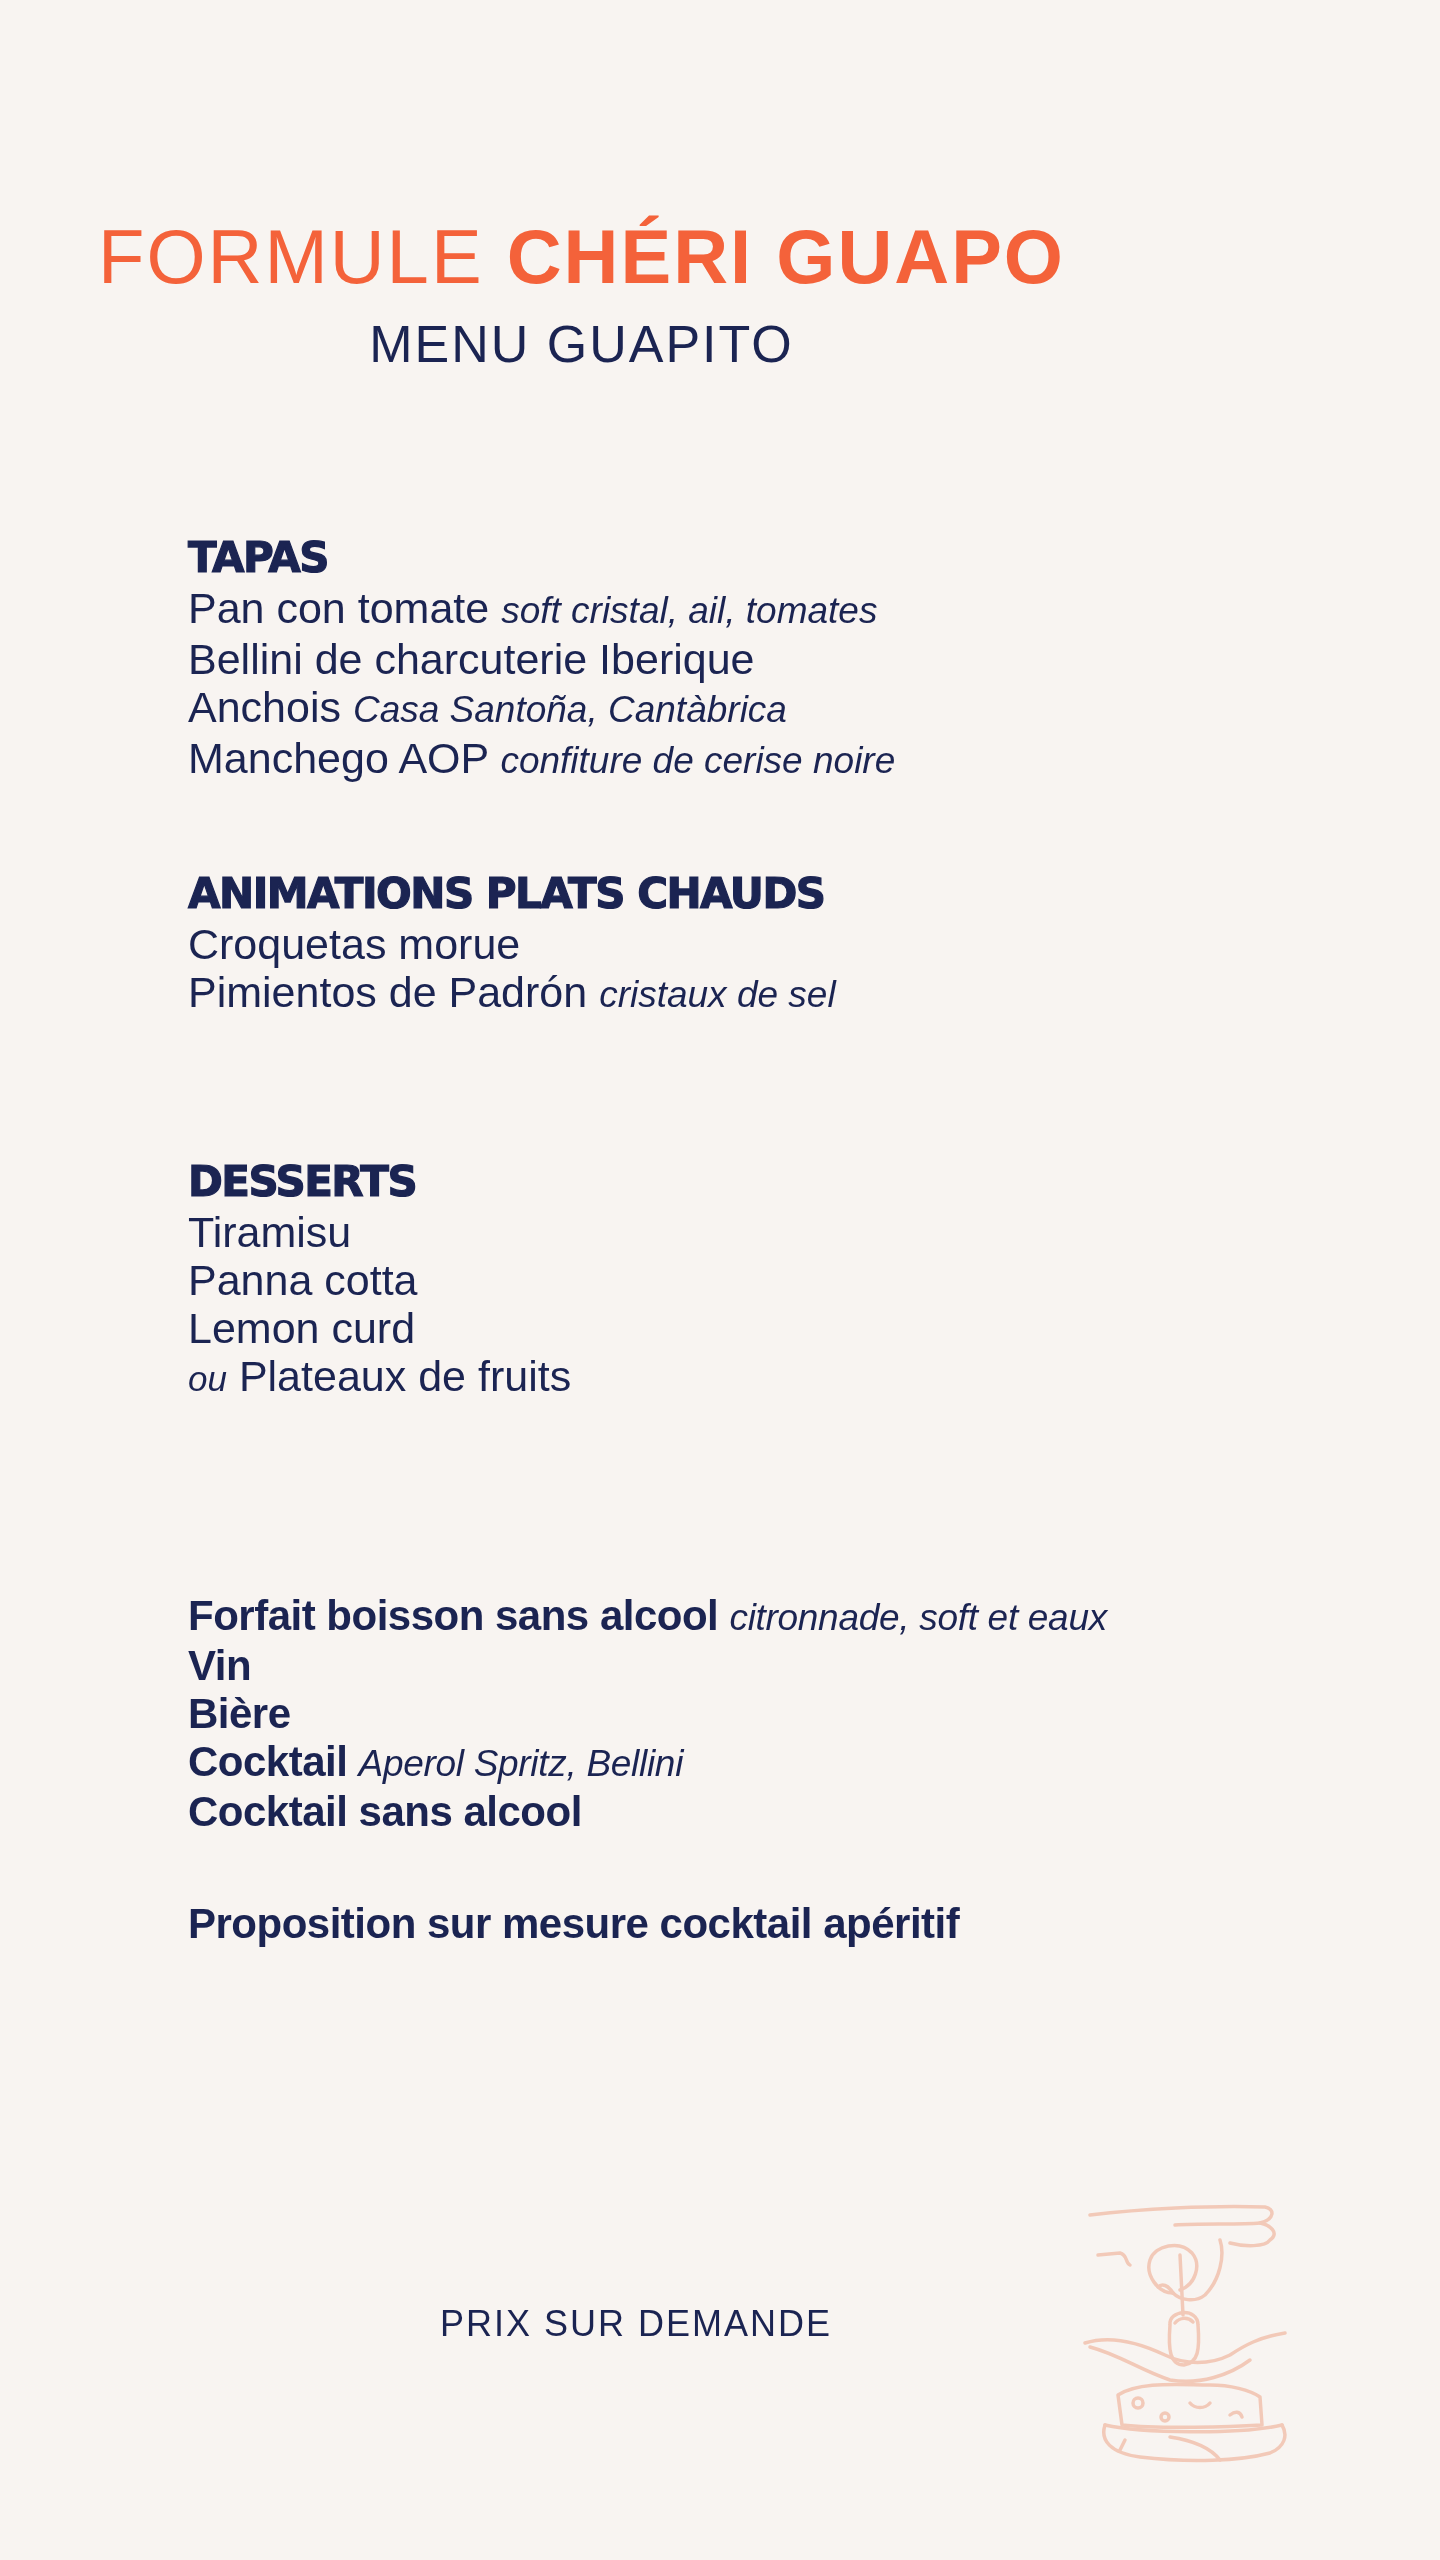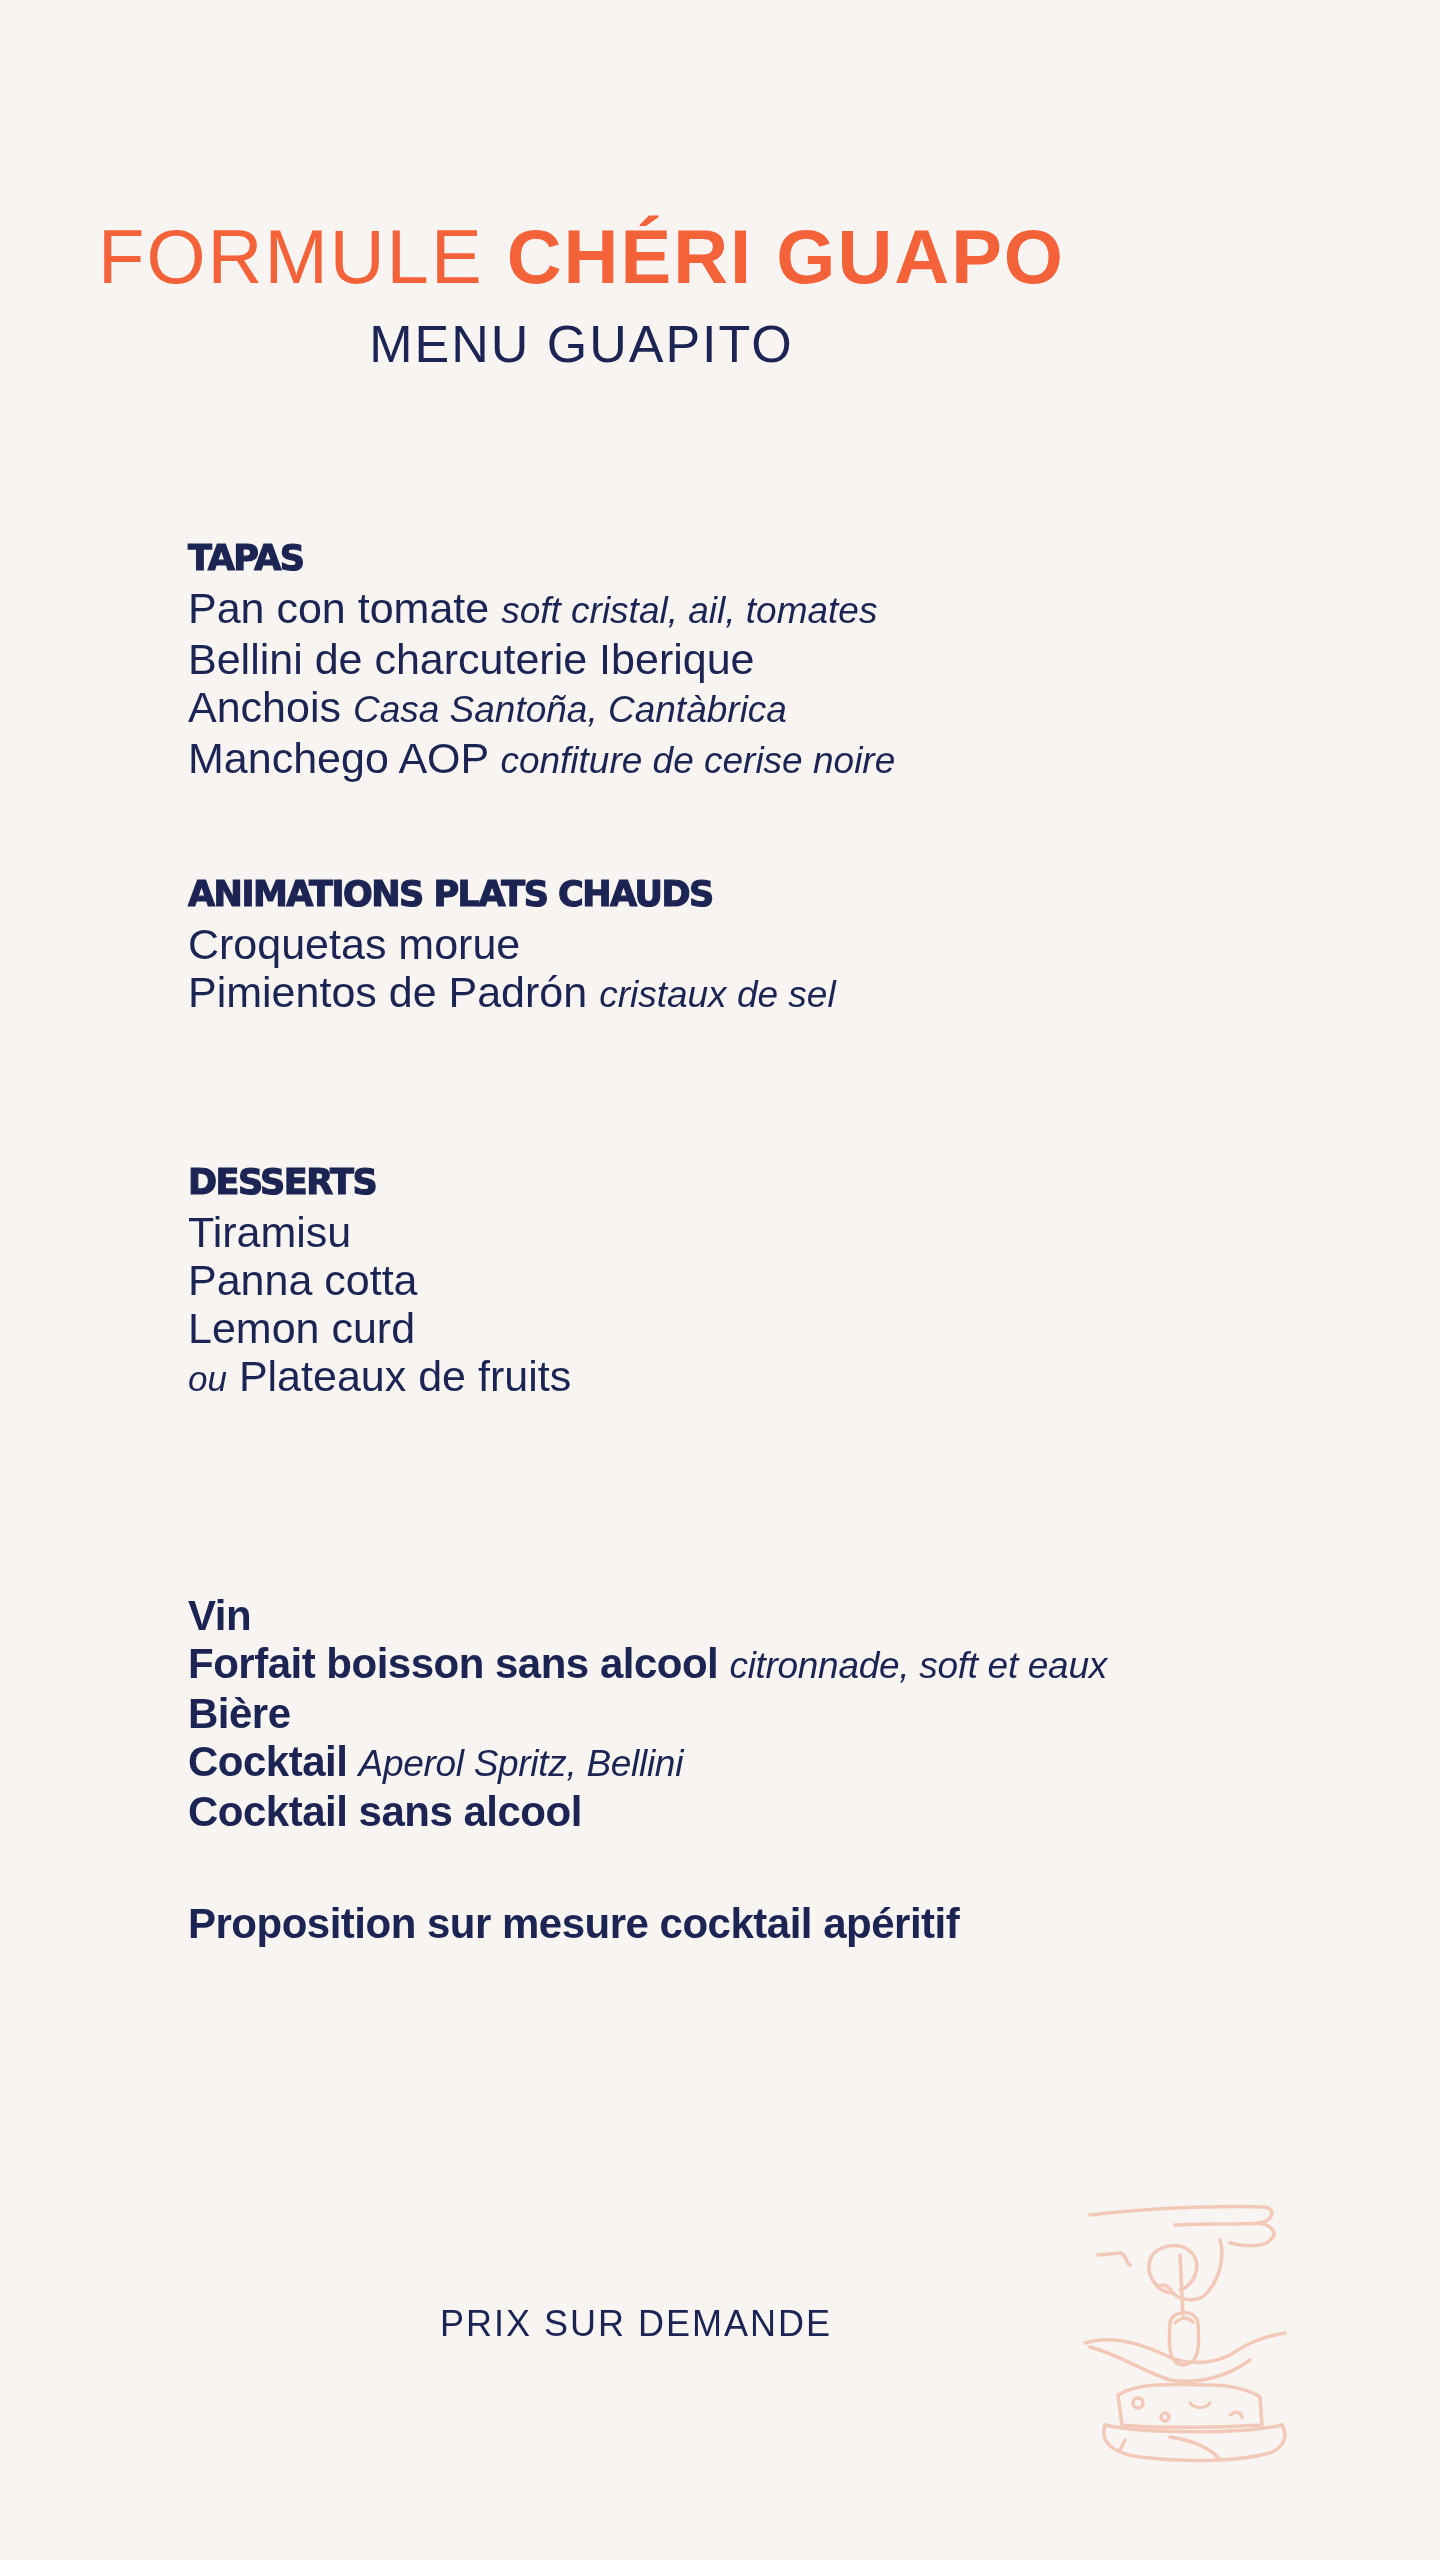--- a/index.html
+++ b/index.html
@@ -46,21 +46,21 @@
     width: 1100px;
   }
   .section {
     position: absolute;
     left: 0;
     width: 1100px;
   }
   .section-heading {
     font-family: "DejaVu Sans", sans-serif;
     font-weight: 900;
-    font-size: 35px;
+    font-size: 42px;
     line-height: 52px;
     letter-spacing: -1.5px;
     color: #1B2452;
     margin: 0;
     -webkit-text-stroke: 1.2px #1B2452;
   }
   .item {
     font-size: 43px;
     line-height: 48px;
     white-space: nowrap;
@@ -133,22 +133,22 @@
 
   <div class="section" style="top:1156px;">
     <h2 class="section-heading">DESSERTS</h2>
     <div class="item"><span>Tiramisu</span></div>
     <div class="item"><span>Panna cotta</span></div>
     <div class="item"><span>Lemon curd</span></div>
     <div class="item"><span class="prefix">ou</span> <span>Plateaux de fruits</span></div>
   </div>
 
   <div class="section" style="top:1592px;">
+    <div class="drink"><span>Forfait boisson sans alcool</span> <span class="detail">citronnade, soft et eaux</span></div>
     <div class="drink"><span>Vin</span></div>
-    <div class="drink"><span>Forfait boisson sans alcool</span> <span class="detail">citronnade, soft et eaux</span></div>
     <div class="drink"><span>Bière</span></div>
     <div class="drink"><span>Cocktail</span> <span class="detail">Aperol Spritz, Bellini</span></div>
     <div class="drink"><span>Cocktail sans alcool</span></div>
     <div class="drink" style="margin-top:64px;">Proposition sur mesure cocktail apéritif</div>
   </div>
 </div>
 
 <div class="price">PRIX SUR DEMANDE</div>
 
 <svg class="illustration" viewBox="0 0 230 280" fill="none" stroke="#F2C9B8" stroke-width="3.5" stroke-linecap="round" stroke-linejoin="round">

